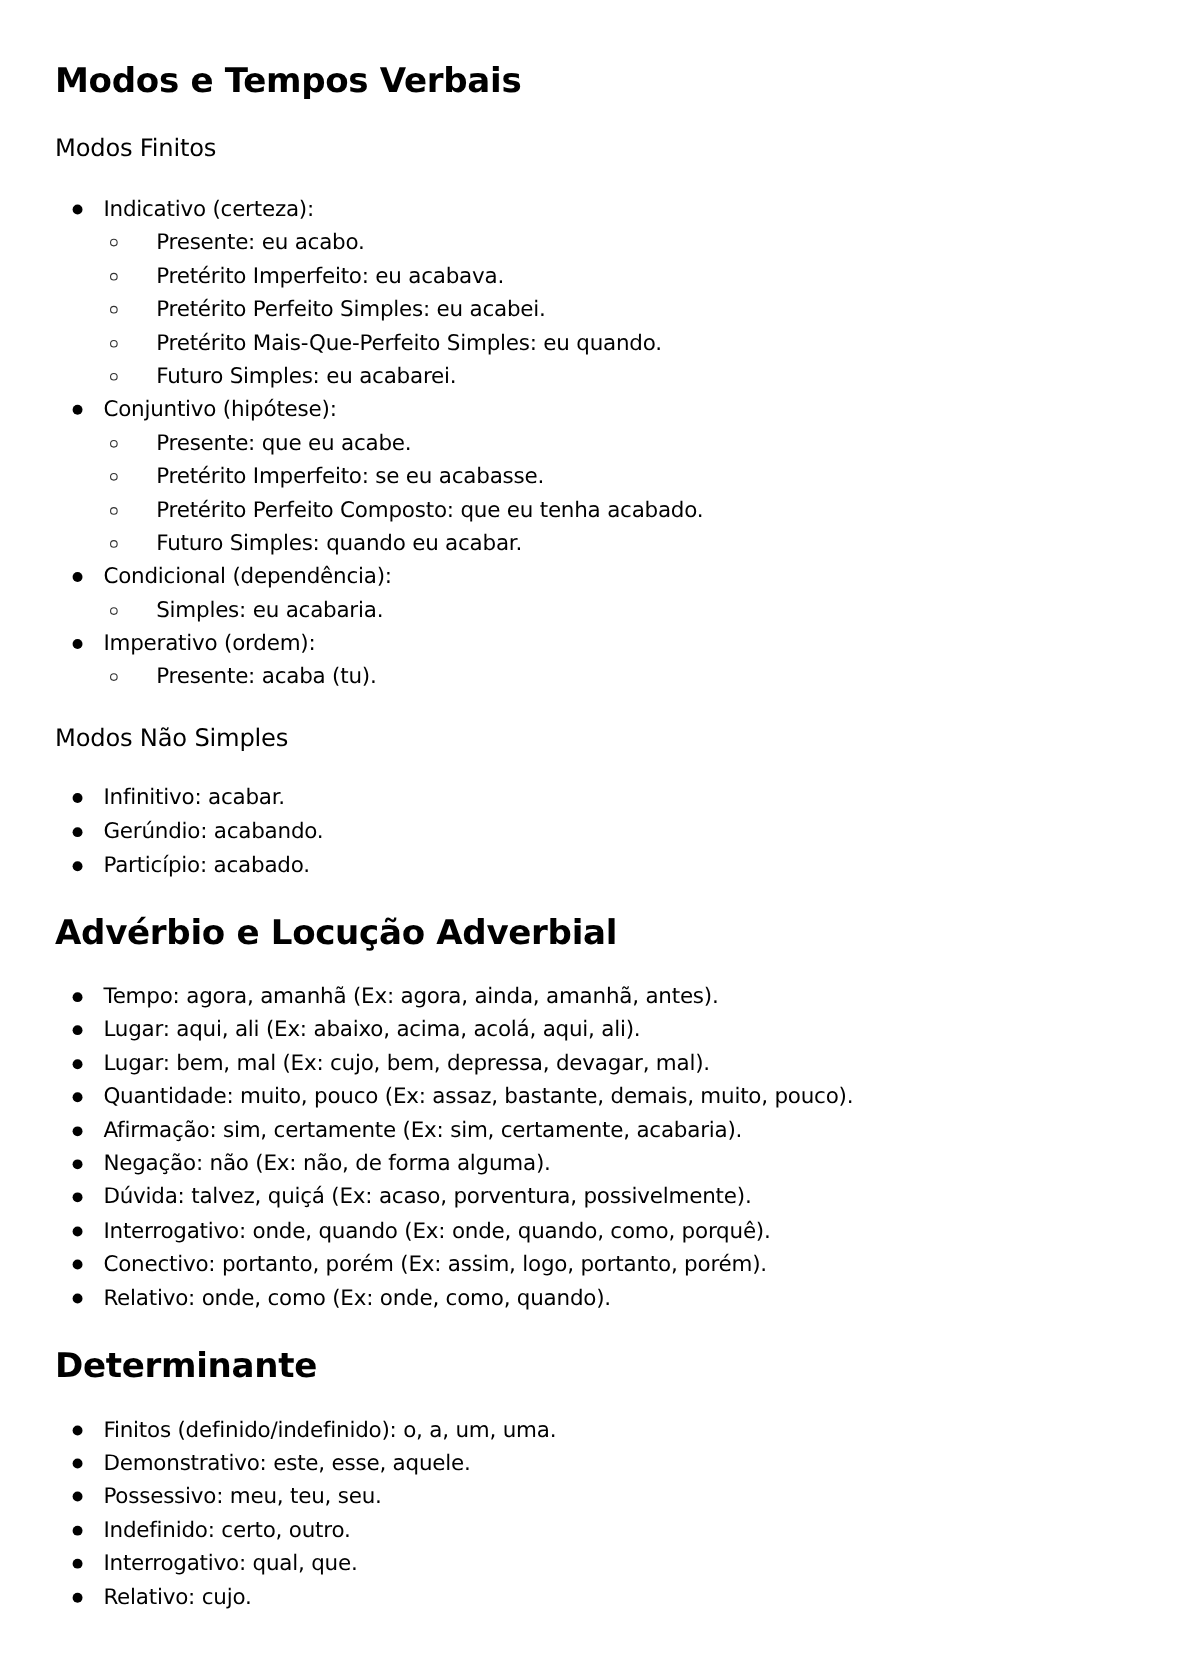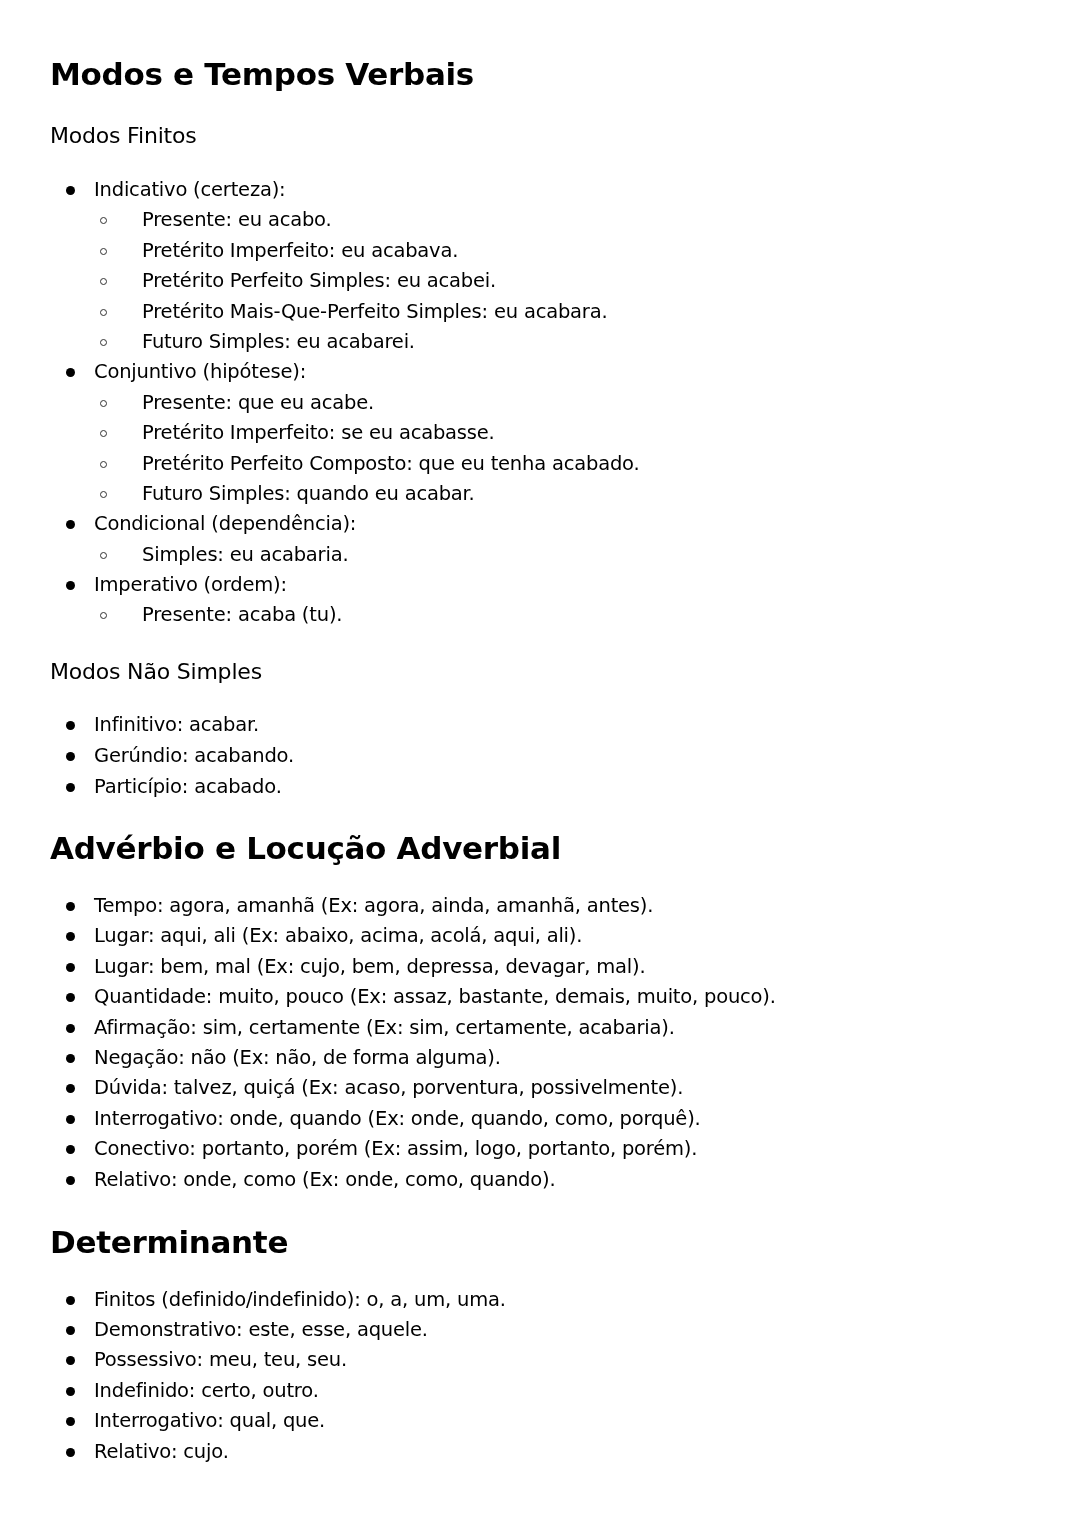--- a/index.html
+++ b/index.html
@@ -55,21 +55,21 @@
   <div class="li sub" style="top:236px">
       <span class="bullet"></span>
       <span class="text">Pretérito Imperfeito: eu acabava.</span>
     </div>
   <div class="li sub" style="top:266px">
       <span class="bullet"></span>
       <span class="text">Pretérito Perfeito Simples: eu acabei.</span>
     </div>
   <div class="li sub" style="top:297px">
       <span class="bullet"></span>
-      <span class="text">Pretérito Mais-Que-Perfeito Simples: eu acabara.</span>
+      <span class="text">Pretérito Mais-Que-Perfeito Simples: eu quando.</span>
     </div>
   <div class="li sub" style="top:327px">
       <span class="bullet"></span>
       <span class="text">Futuro Simples: eu acabarei.</span>
     </div>
 
   <div class="li" style="top:357px">
     <span class="bullet"></span>
     <span class="text"><span class="bold">Conjuntivo (hipótese)</span><span>:</span></span>
   </div>

